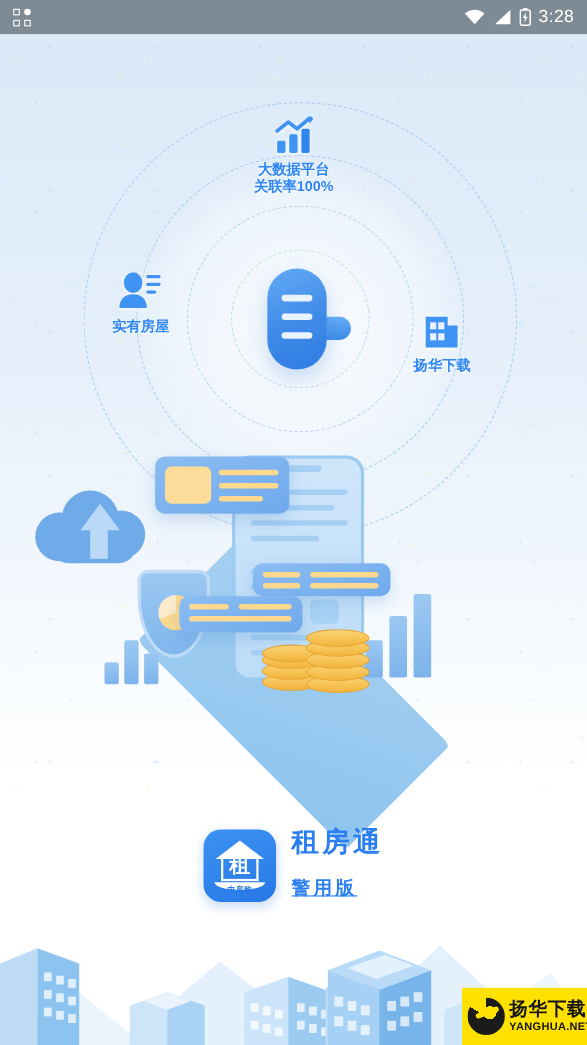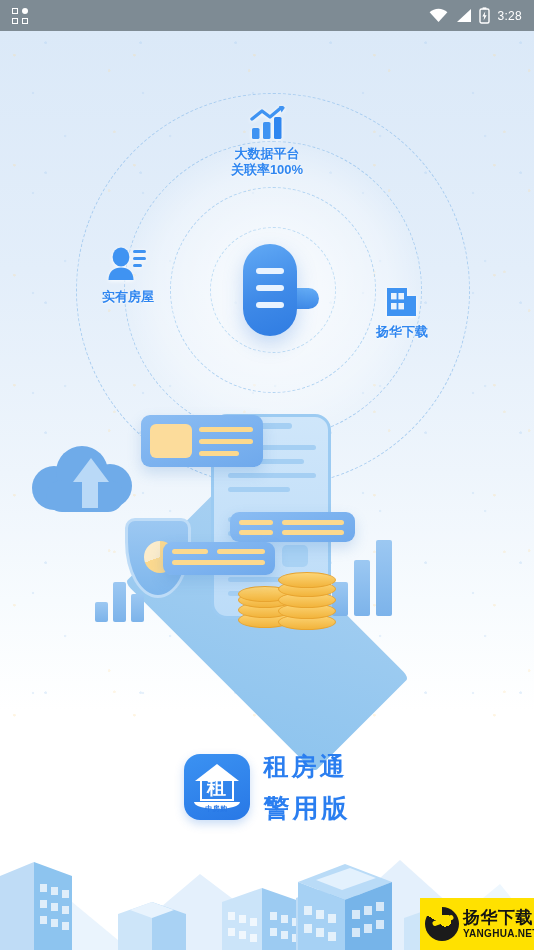--- a/index.html
+++ b/index.html
@@ -11,21 +11,21 @@
   .screen{position:relative;width:534px;height:950px;overflow:hidden;background:#fff;}
 
   
   .statusbar{
     position:absolute;top:0;left:0;width:534px;height:31px;
     background:#7e8b94;display:flex;align-items:center;
     justify-content:space-between;padding:0 12px;box-sizing:border-box;z-index:60;
   }
   .sb-left{display:flex;align-items:center;gap:6px;}
   .sb-right{display:flex;align-items:center;gap:7px;}
-  .sb-time{color:#fff;font-size:12px;font-weight:500;letter-spacing:.3px;}
+  .sb-time{color:#fff;font-size:16px;font-weight:500;letter-spacing:.3px;}
   .grid-icon{width:16px;height:16px;position:relative;display:block;}
   .grid-icon i{position:absolute;width:6px;height:6px;border:1.4px solid #fff;box-sizing:border-box;}
   .grid-icon i.s1{left:0;top:0;}
   .grid-icon i.s2{right:0;top:0;background:#fff;border-radius:50%;border:none;}
   .grid-icon i.s3{left:0;bottom:0;}
   .grid-icon i.s4{right:0;bottom:0;}
 
   
   .bg{
     position:absolute;left:0;top:31px;width:534px;height:919px;
@@ -169,21 +169,21 @@
   .lm-roof{
     position:absolute;left:11px;top:10px;width:0;height:0;
     border-left:22px solid transparent;border-right:22px solid transparent;border-bottom:17px solid #fff;
   }
   .lm-body{position:absolute;left:16px;top:26px;width:34px;height:21px;border:2.5px solid #fff;border-top:none;box-sizing:border-box;}
   .lm-zu{position:absolute;left:0;top:24px;width:66px;text-align:center;color:#fff;font-size:19px;font-weight:bold;line-height:19px;}
   .lm-base{position:absolute;left:10px;top:48px;width:46px;height:7px;border-radius:0 0 50% 50%/0 0 100% 100%;background:#fff;}
   .lm-sub{position:absolute;left:0;top:50px;width:66px;text-align:center;color:#2878e6;font-size:7px;font-weight:bold;letter-spacing:.5px;}
   .brand-text{display:flex;flex-direction:column;gap:14px;}
   .bt-l1{color:#2a7ef0;font-size:25px;font-weight:bold;letter-spacing:3px;line-height:28px;}
-  .bt-l2{color:#2a7ef0;font-size:26px;font-weight:bold;letter-spacing:3px;line-height:28px;}
+  .bt-l2{color:#2a7ef0;font-size:17px;font-weight:bold;letter-spacing:3px;line-height:28px;text-decoration:underline;}
 
   
   .skyline{position:absolute;left:0;bottom:0;width:534px;height:110px;overflow:hidden;}
 
   
   .watermark{
     position:absolute;right:0;bottom:0;width:114px;height:52px;background:#ffe100;
     display:flex;align-items:center;gap:4px;padding:0 5px;box-sizing:border-box;z-index:70;
   }
   .wm-bird{width:34px;height:34px;border-radius:50%;background:

